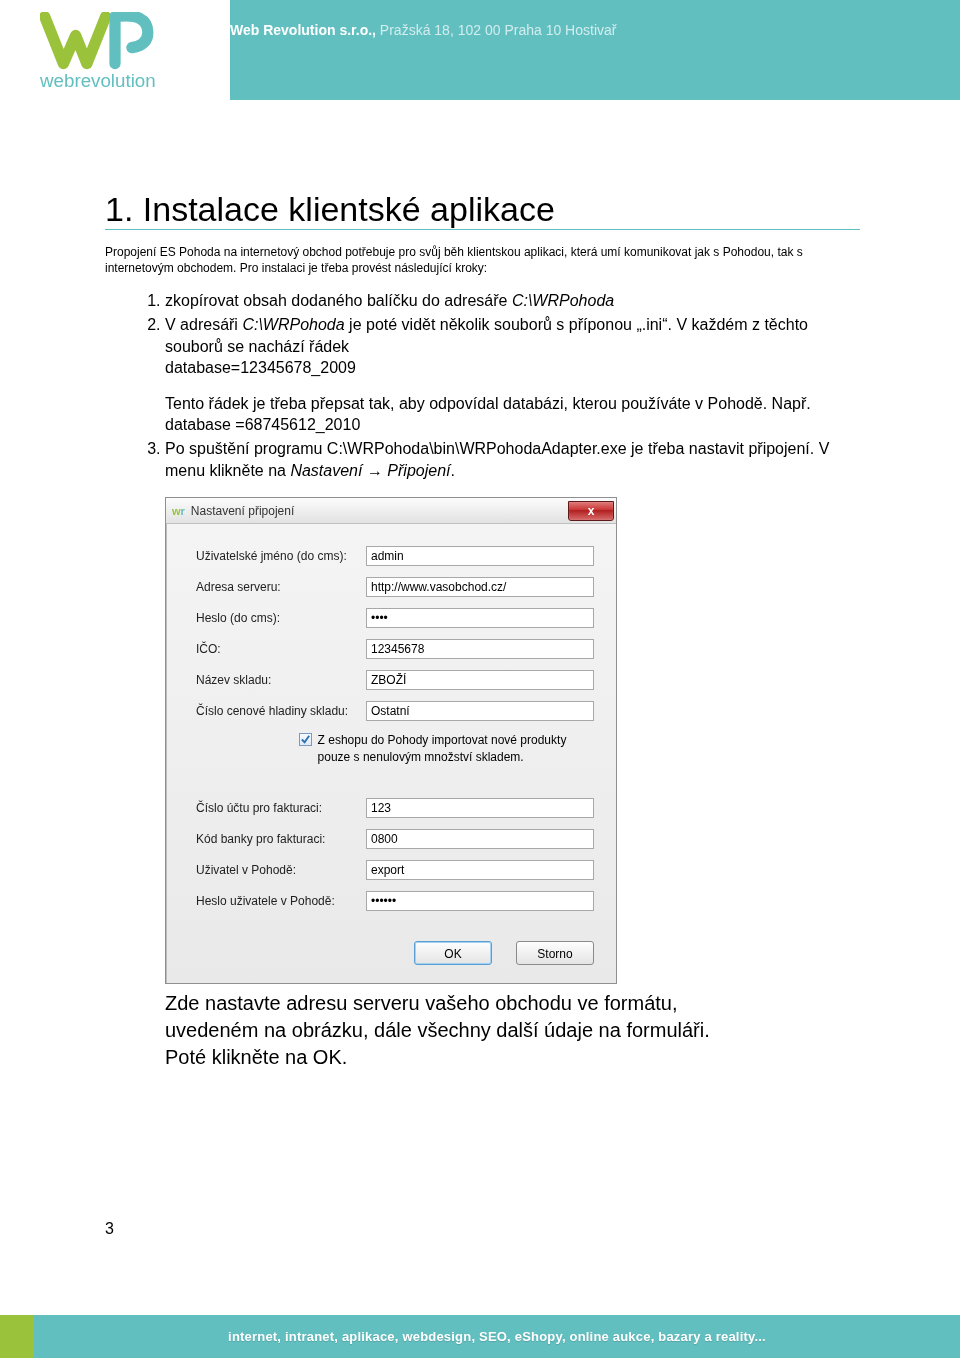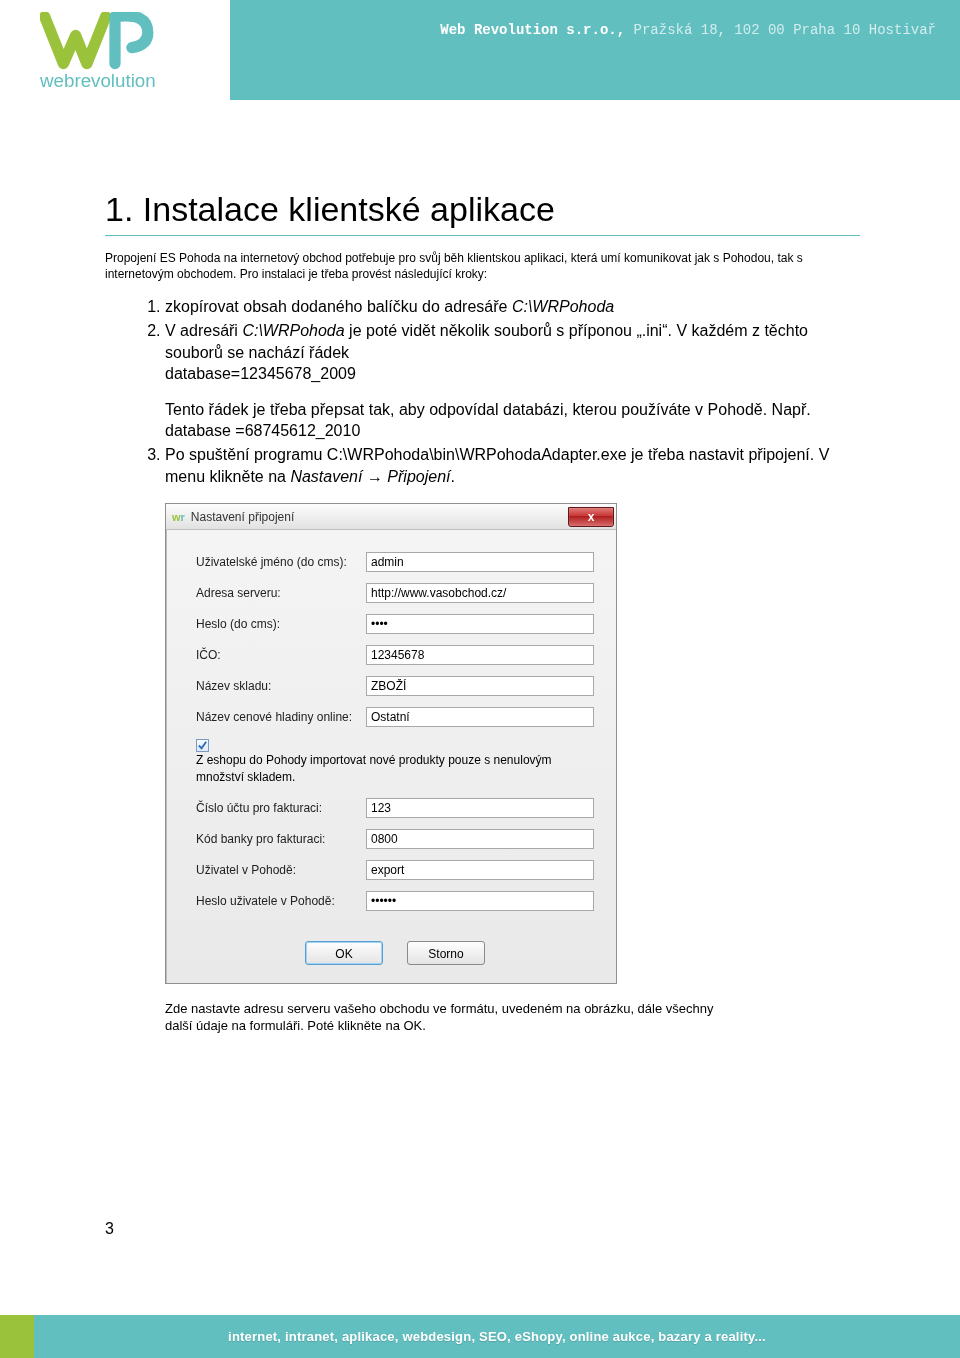--- a/index.html
+++ b/index.html
@@ -18,39 +18,37 @@
     display: flex;
     align-items: flex-start;
     justify-content: center;
     padding-top: 12px;
   }
   .logo svg { width: 150px; height: auto; }
   .header-right {
     flex: 1;
     background: #62bfc0;
     color: #fff;
-    text-align: right;
     padding: 22px 24px 6px 0;
     font-size: 14px;
-    font-family: Liberation Mono, monospace;
   }
   .header-right .line1 .bold { font-weight: 700; }
   .header-right .line1 .muted { color: #d2edee; font-weight: 400; }
   .header-right .line2 { margin-top: 10px; color: #c8e9ea; font-size: 13px; }
   .header-right .line2 .bold { color: #fff; font-weight: 700; }
   .header-right .dot { display: inline-block; width: 4px; height: 4px; background: #b6e1e2; vertical-align: middle; margin: 0 8px; }
 
   .content {
     padding: 90px 100px 0 105px;
   }
   h1 {
     font-weight: 400;
     font-size: 34px;
     margin: 0 0 4px 0;
-    padding-bottom: 6px;
+    padding-bottom: 0;
     border-bottom: 1px solid #62bfc0;
   }
   .intro {
     font-size: 12px;
     line-height: 1.35;
     margin-top: 14px;
   }
   ol.steps {
     font-size: 16px;
     line-height: 1.35;
@@ -115,64 +113,63 @@
     height: 20px;
     border: 1px solid #a8a8a8;
     background: #fff;
     font-size: 12px;
     padding: 1px 4px;
     font-family: inherit;
   }
   .chk-row {
     display: flex;
     font-size: 12px;
-    margin: 2px 0 12px 0;
-    flex-direction: column;
+    margin: 2px 0 32px 0;
   }
   .chk-row .form-label { width: 170px; }
   .chk-box {
     width: 13px;
     height: 13px;
     border: 1px solid #7a9abf;
     background: linear-gradient(#f6fafe,#dfe9f5);
     display: inline-flex;
     align-items: center;
     justify-content: center;
     margin-right: 6px;
     flex-shrink: 0;
     margin-top: 1px;
   }
   .chk-box svg { width: 11px; height: 11px; }
   .chk-text { line-height: 1.4; }
   .button-row {
     display: flex;
-    justify-content: center;
+    justify-content: flex-end;
     gap: 24px;
     margin-top: 30px;
   }
   .win-btn {
     width: 78px;
     height: 24px;
     border: 1px solid #8a8a8a;
     border-radius: 3px;
     background: linear-gradient(#fefefe,#e4e4e4);
     font-size: 12px;
     text-align: center;
     line-height: 22px;
     font-family: inherit;
   }
   .win-btn.primary {
     border: 1px solid #5a9fd4;
     box-shadow: 0 0 0 1px #a3d1f2 inset;
   }
 
   .after-dialog {
-    font-size: 13px;
+    font-size: 20px;
     line-height: 1.35;
-    margin: 16px 0 0 60px;
+    margin: 6px 0 0 60px;
     width: 560px;
   }
   .page-number {
     position: absolute;
     left: 105px;
     bottom: 120px;
     font-size: 16px;
   }
   .footer {
     position: absolute;
@@ -257,21 +254,21 @@
       </div>
       <div class="form-row">
         <div class="form-label">IČO:</div>
         <input class="form-input" value="12345678" style="">
       </div>
       <div class="form-row">
         <div class="form-label">Název skladu:</div>
         <input class="form-input" value="ZBOŽÍ" style="">
       </div>
       <div class="form-row">
-        <div class="form-label">Název cenové hladiny online:</div>
+        <div class="form-label">Číslo cenové hladiny skladu:</div>
         <input class="form-input" value="Ostatní" style="">
       </div>
 
       <div class="chk-row">
         <div class="form-label"></div>
         <div class="chk-box">
           <svg viewBox="0 0 12 12">
               <path d="M2 6 L5 9 L10 2" stroke="#2b6fb5" stroke-width="2" fill="none"></path>
             </svg>
         </div>

